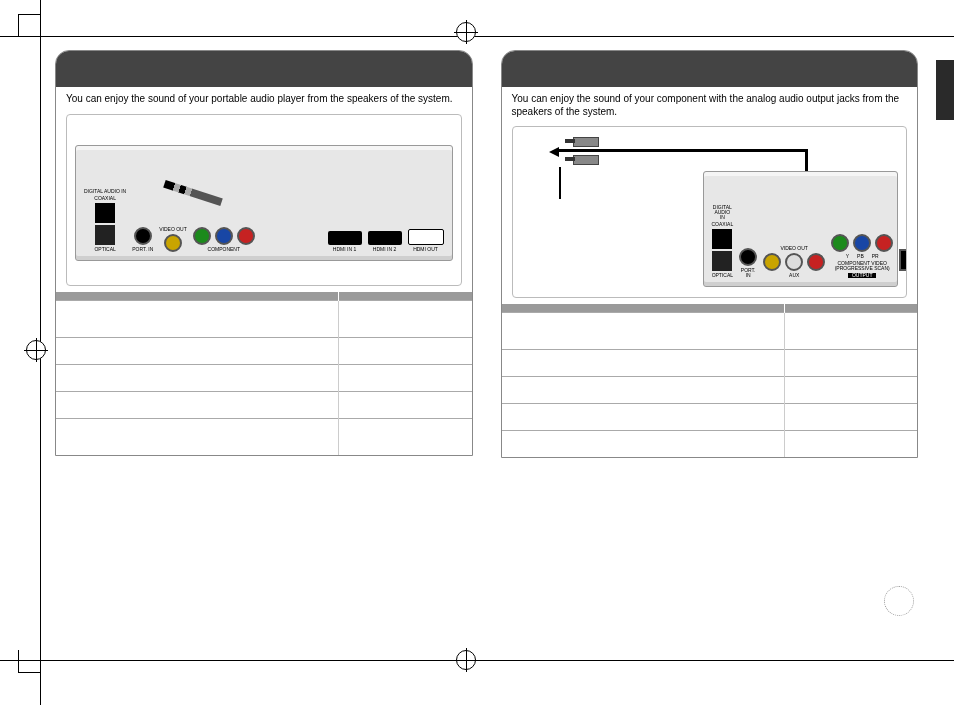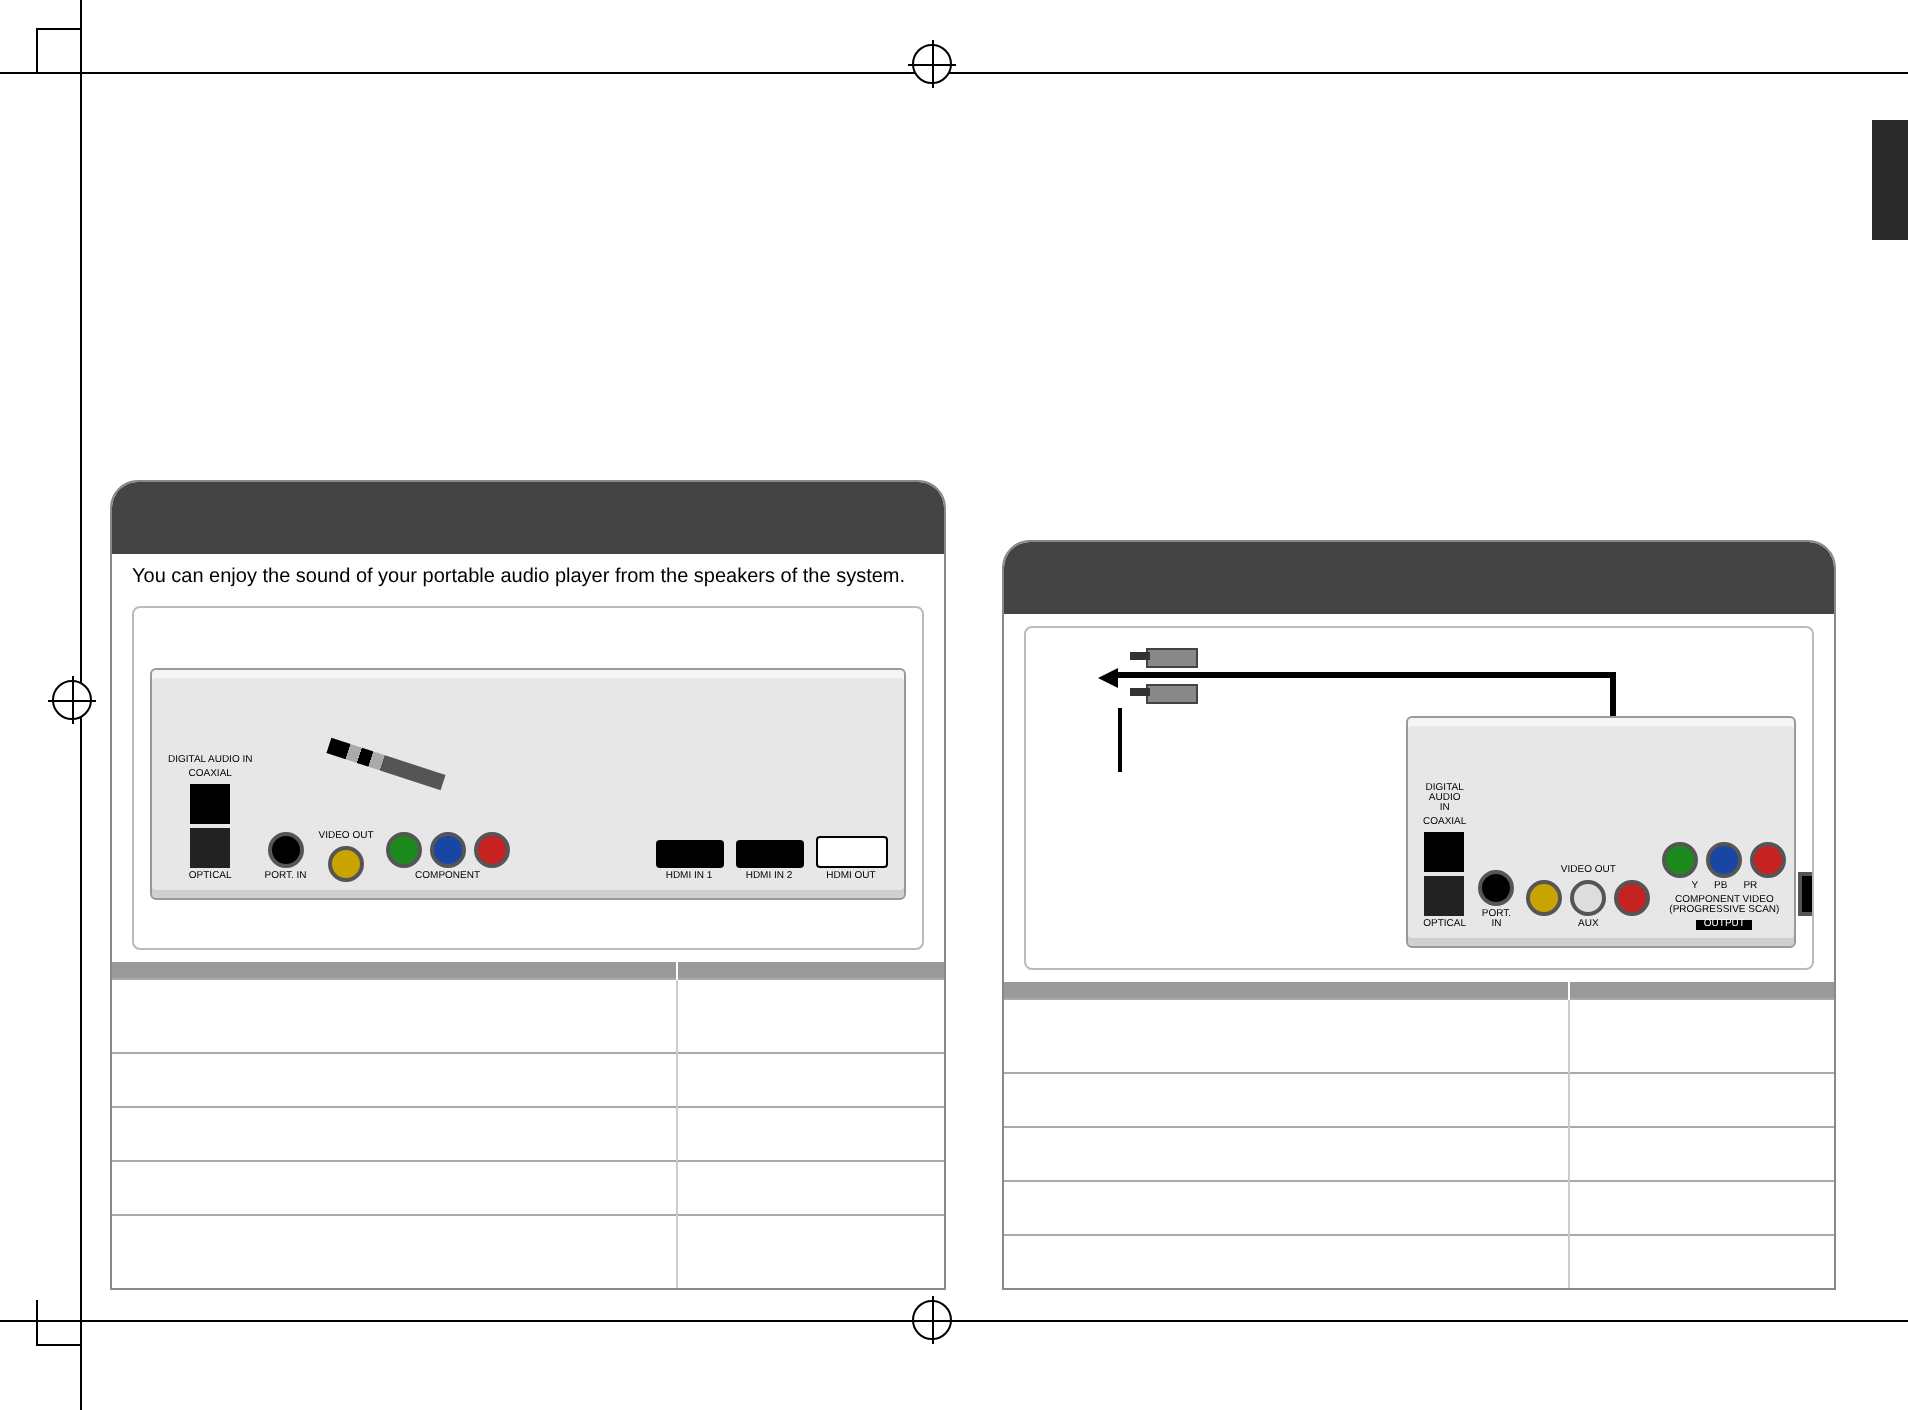--- a/index.html
+++ b/index.html
@@ -27,21 +27,21 @@
   .reg::before { width:24px; height:1px; }
   .reg::after  { width:1px; height:24px; }
   .corner {
     position:absolute; width:22px; height:22px; border:1px solid #000;
   }
   .page {
     position:absolute; left:55px; right:36px; top:50px; bottom:60px;
     display:flex; gap:28px;
   }
   .col {
-    flex:1; display:flex; flex-direction:column;justify-content:flex-end;
+    flex:1; display:flex; flex-direction:column;
   }
   .panel {
     border:1px solid #888; border-top-left-radius:14px; border-top-right-radius:14px;
     background:#fff; overflow:hidden;
   }
   .panel-head {
     background:#444; color:#fff; height:36px; border-top-left-radius:12px; border-top-right-radius:12px;
     display:flex; align-items:center; padding:0 12px; font-size:12px; font-weight:bold;
   }
   .intro { padding:6px 10px 2px 10px; line-height:1.25; }
@@ -191,20 +191,21 @@
               <td></td>
             </tr>
       </tbody>
         </table>
     </div>
   </div>
 
   <div class="col">
     <div class="panel">
       <div class="panel-head"></div>
+      <div class="intro">You can enjoy the sound of your component with the analog audio output jacks from the speakers of the system.</div>
 
       <div class="diagram">
 
         <div class="arrowline" style="left:44px; top:22px; width:250px; height:3px"></div>
         <div class="arrowline" style="left:292px; top:22px; width:3px; height:40px"></div>
         <div class="arrowline" style="left:36px; top:20px; width:0; height:0; border-top:5px solid transparent; border-bottom:5px solid transparent; border-right:10px solid #000; background:none"></div>
         <div class="rca-plug" style="left:60px; top:10px"></div>
         <div class="rca-tip" style="left:52px; top:12px"></div>
         <div class="rca-plug" style="left:60px; top:28px"></div>
         <div class="rca-tip" style="left:52px; top:30px"></div>

